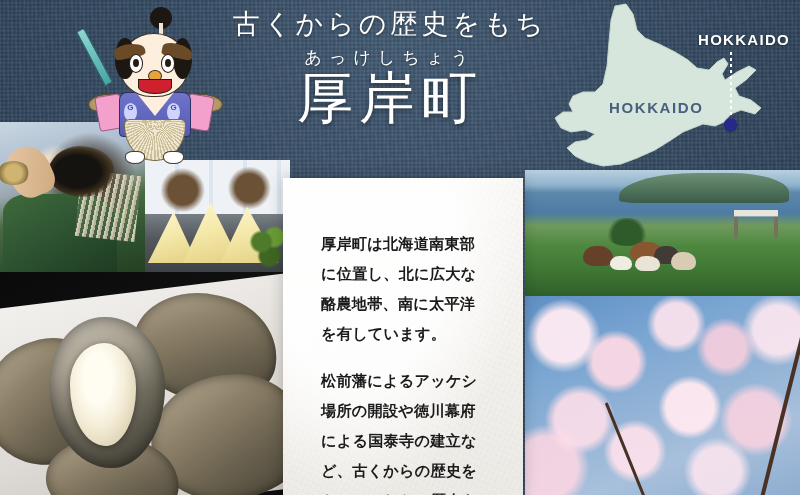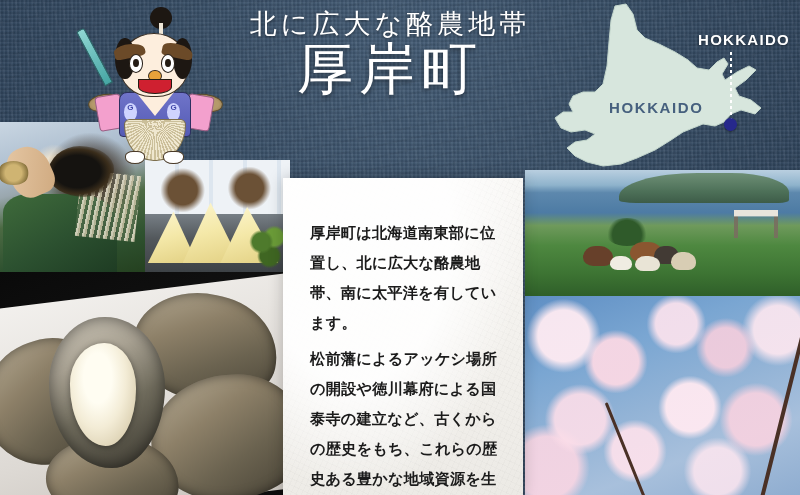--- a/index.html
+++ b/index.html
@@ -329,21 +329,21 @@
       repeating-linear-gradient(25deg, rgba(0,0,0,0.014) 0 1px, transparent 1px 6px),
       linear-gradient(170deg,#fbfaf8 0%,#f3f1ed 55%,#eceae5 100%);
     box-shadow:0 0 14px rgba(0,0,0,.22);
   }
   #desc-text{
     position:absolute; left:21px; top:34px; right:16px;
     font-family:"Liberation Sans", sans-serif;
     font-size:15.2px; line-height:30px; color:#1b1b1b;
     font-weight:700; letter-spacing:0.2px;
   }
-  #desc-text p{ margin:6px; }
+  #desc-text p{ margin:17px; }
 </style>
 </head>
 <body>
 
 <div id="stage">
 
   <div class="bg-denim"></div>
 
   <div class="photo" id="photo-festival">
     <div class="robe"></div>
@@ -408,21 +408,22 @@
     <div class="eye-l"></div>
     <div class="eye-r"></div>
     <div class="nose"></div>
     <div class="mouth"></div>
     <div class="shell"></div>
     <div class="foot-l"></div>
     <div class="foot-r"></div>
   </div>
 
   <div id="headline">
-    <div id="tagline">北に広大な酪農地帯</div>
+    <div id="tagline">古くからの歴史をもち</div>
+    <div id="yomi">あっけしちょう</div>
     <div id="townname">厚岸町</div>
   </div>
 
   <div id="map-area">
     <svg viewBox="0 0 275 175" preserveAspectRatio="none">
       <path d="M90 6 L101 4 L108 14 L112 30 L120 38 L134 44 L150 52 L163 60 L172 68
                L184 70 L192 62 L199 58 L203 64 L197 74 L200 80 L212 72 L224 66
                L231 70 L221 80 L210 88 L214 96 L226 100 L236 108 L230 114 L216 110
                L206 114 L199 122 L190 126 L178 124 L168 128 L158 132 L146 140
                L130 150 L112 158 L96 164 L78 166 L62 162 L50 156 L42 148 L50 142

